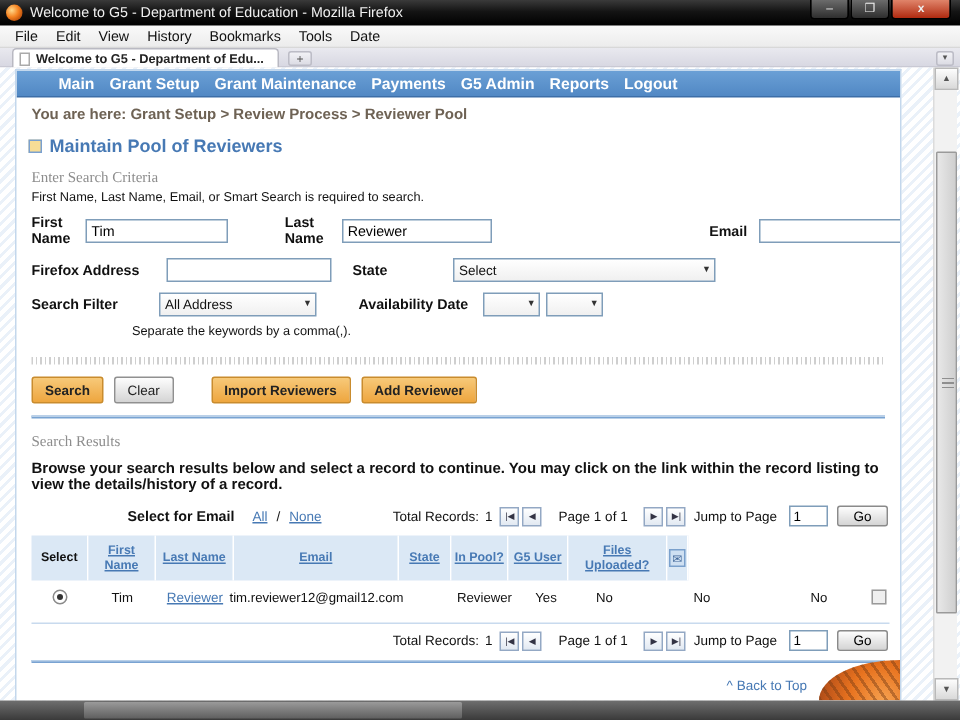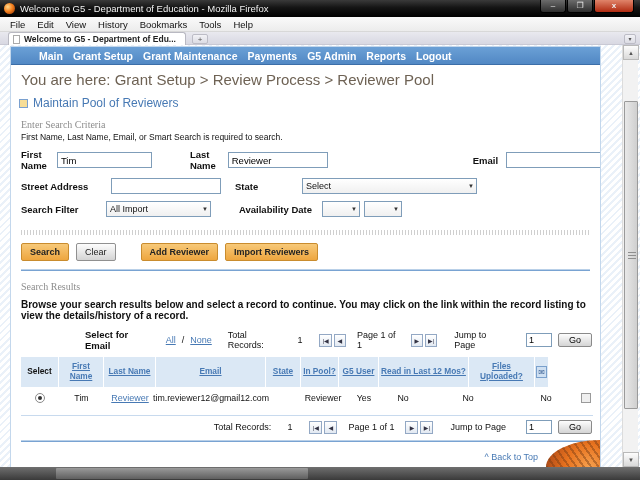--- a/index.html
+++ b/index.html
@@ -31,26 +31,26 @@
 
   
   .viewport { position:relative; height:422px;
     background:repeating-linear-gradient(135deg,#ffffff 0px,#ffffff 3px,#eaf1f9 3px,#eaf1f9 5px);padding-left:20px; }
   .content { position:absolute; left:10px; top:1px; width:591px; bottom:0; background:#fff; border:1px solid #c3d7ec; border-bottom:none; overflow:hidden; }
 
   .g5nav { height:18px; background:linear-gradient(180deg,#6ba0d6,#5188c4); border-bottom:1px solid #3c6ea8; display:flex; align-items:center; }
   .g5nav .nav-item { color:#fff; font-weight:bold; font-size:10.5px; margin-left:10px; }
   .g5nav .nav-item:first-child { margin-left:28px; }
 
-  .crumb { margin:6px 0 0 10px; font-size:15px; font-weight:normal; color:#6e6254; }
+  .crumb { margin:6px 0 0 10px; font-size:10px; font-weight:bold; color:#6e6254; }
   .crumb .path { color:#6e6254; }
 
   .ptitle-row { margin:8px 0 0 8px; display:flex; align-items:center; }
   .ptitle-ico { width:9px; height:9px; background:#f7dd96; border:1px solid #7aa0cf; margin-right:5px; }
-  .ptitle { color:#4779b4; font-weight:normal; font-size:12px; }
+  .ptitle { color:#4779b4; font-weight:bold; font-size:12px; }
 
   .sec-title { margin:9px 0 0 10px; color:#8d8d8d; font-size:10px;font-family:Liberation Serif, serif; }
   .req-note { margin:2px 0 0 10px; font-size:8.5px; color:#111; }
 
   .frow { display:flex; align-items:center; margin-top:7px; }
   .lbl { font-weight:bold; font-size:9.5px; }
   .inp { height:16px; border:1px solid #7f9db9; background:#fff; font-size:9.5px; padding:1px 3px; font-family:"Liberation Sans",sans-serif; }
   .sel { height:16px; border:1px solid #7f9db9; background:linear-gradient(180deg,#fff,#f0f0f0); display:flex; align-items:center;
     font-size:9px; padding-left:3px; position:relative; }
   .sel .arr { position:absolute; right:2px; font-size:6px; color:#333; }
@@ -67,21 +67,21 @@
   .gap { width:18px; }
 
   .bluehr { margin:8px 10px 0 10px; height:2px; background:#79a3d2; border-top:1px solid #b9d0e8; }
 
   .browse-note { margin:7px 0 0 10px; font-size:10px;font-weight:bold; }
 
   .emrow { display:flex; align-items:center; margin:8px 0 0 10px; }
   .emlabel { font-weight:bold; font-size:9.5px; margin-left:64px; }
   .lnk { color:#4779b4; text-decoration:underline; font-size:9px; }
   .pagegrp { display:flex; align-items:center; margin-left:auto; margin-right:8px; }
-  .pg-txt { font-size:9px; margin:0 16px; }
+  .pg-txt { font-size:9px; margin:0 4px; }
   .pg-btn { width:13px; height:13px; border:1px solid #93a8c4; background:linear-gradient(180deg,#fff,#e2e9f2); font-size:6px;
     text-align:center; line-height:12px; color:#334; margin:0 1px; }
   .jump-inp { width:26px; height:14px; border:1px solid #7f9db9; font-size:9px; padding:0 2px; margin:0 6px 0 4px; }
   .go-btn { background:linear-gradient(180deg,#fdfdfd,#d4d4d4); border:1px solid #8a8a8a; border-radius:2px; font-size:9px;
     padding:1px 10px; font-family:"Liberation Sans",sans-serif; }
 
   .rtable { margin:6px 0 0 10px; width:572px; border-bottom:1px solid #c8daee; }
   .thead { display:flex; }
   .th { background:#dbe8f5; color:#4779b4; font-weight:bold; font-size:8.3px; text-decoration:underline; text-align:center;
     height:30px; display:flex; align-items:center; justify-content:center; line-height:1.15; border-right:1px solid #fff; padding:0 1px; }
@@ -141,21 +141,21 @@
   </span>
 </div>
 
 <div class="menubar">
   <span class="menu-item">File</span>
   <span class="menu-item">Edit</span>
   <span class="menu-item">View</span>
   <span class="menu-item">History</span>
   <span class="menu-item">Bookmarks</span>
   <span class="menu-item">Tools</span>
-  <span class="menu-item">Help</span>
+  <span class="menu-item">Date</span>
 </div>
 
 <div class="tabbar">
   <div class="tab">
     <span class="page-ico"></span>
     <span class="tab-title">Welcome to G5 - Department of Edu...</span>
   </div>
   <span class="newtab">+</span>
   <span class="alltabs">▾</span>
 </div>
@@ -189,55 +189,56 @@
     <div class="frow ml10">
       <span class="lbl lw1">First Name</span>
       <input class="inp w-fn" value="Tim" style="">
       <span class="lbl" style="margin-left:38px;width:58px">Last Name</span>
       <input class="inp w-ln" value="Reviewer" style="">
       <span class="lbl" style="margin-left:145px">Email</span>
       <input class="inp w-em" value="" style="">
     </div>
 
     <div class="frow ml10">
-      <span class="lbl" style="width:80px">Street Address</span>
+      <span class="lbl" style="width:80px">Firefox Address</span>
       <input class="inp w-sa" value="" style="">
       <span class="lbl" style="margin-left:14px;width:32px">State</span>
       <div class="sel w-st">
         <span>Select</span>
         <span class="arr">▼</span>
       </div>
     </div>
 
     <div class="frow ml10">
       <span class="lbl" style="width:68px">Search Filter</span>
       <div class="sel w-sf">
-        <span>All Import</span>
+        <span>All Address</span>
         <span class="arr">▼</span>
       </div>
       <span class="lbl" style="margin-left:28px">Availability Date</span>
       <div class="sel w-av1">
         <span></span>
         <span class="arr">▼</span>
       </div>
       <div class="sel w-av2">
         <span></span>
         <span class="arr">▼</span>
       </div>
     </div>
 
+    <div class="req-note" style="margin-left:77px;margin-top:4px">Separate the keywords by a comma(,).</div>
 
     <div class="dotted-sep"></div>
 
     <div class="btnrow">
       <button class="btn-o">Search</button>
       <button class="btn-g">Clear</button>
       <span class="gap"></span>
+      <button class="btn-o">Import Reviewers</button>
       <button class="btn-o">Add Reviewer</button>
-      <button class="btn-o">Import Reviewers</button>
     </div>
 
     <div class="bluehr"></div>
 
     <div class="sec-title" style="margin-top:10px">Search Results</div>
     <div class="browse-note">Browse your search results below and select a record to continue. You may click on the link within the record listing to view the details/history of a record.</div>
 
     <div class="emrow">
       <span class="emlabel">Select for Email</span>
       <span class="lnk" style="margin-left:12px">All</span>
@@ -259,21 +260,20 @@
 
     <div class="rtable">
       <div class="thead">
         <span class="th noline c0">Select</span>
         <span class="th c1">First Name</span>
         <span class="th c2">Last Name</span>
         <span class="th c3">Email</span>
         <span class="th c4">State</span>
         <span class="th c6">In Pool?</span>
         <span class="th c7">G5 User</span>
-        <span class="th c8">Read in Last 12 Mos?</span>
         <span class="th c9">Files Uploaded?</span>
         <span class="th c10" style="text-decoration:none">
             <span class="env">✉</span>
           </span>
       </div>
       <div class="trow">
         <span class="td c0">
             <span class="radio">
               <span class="dot"></span>
             </span>

